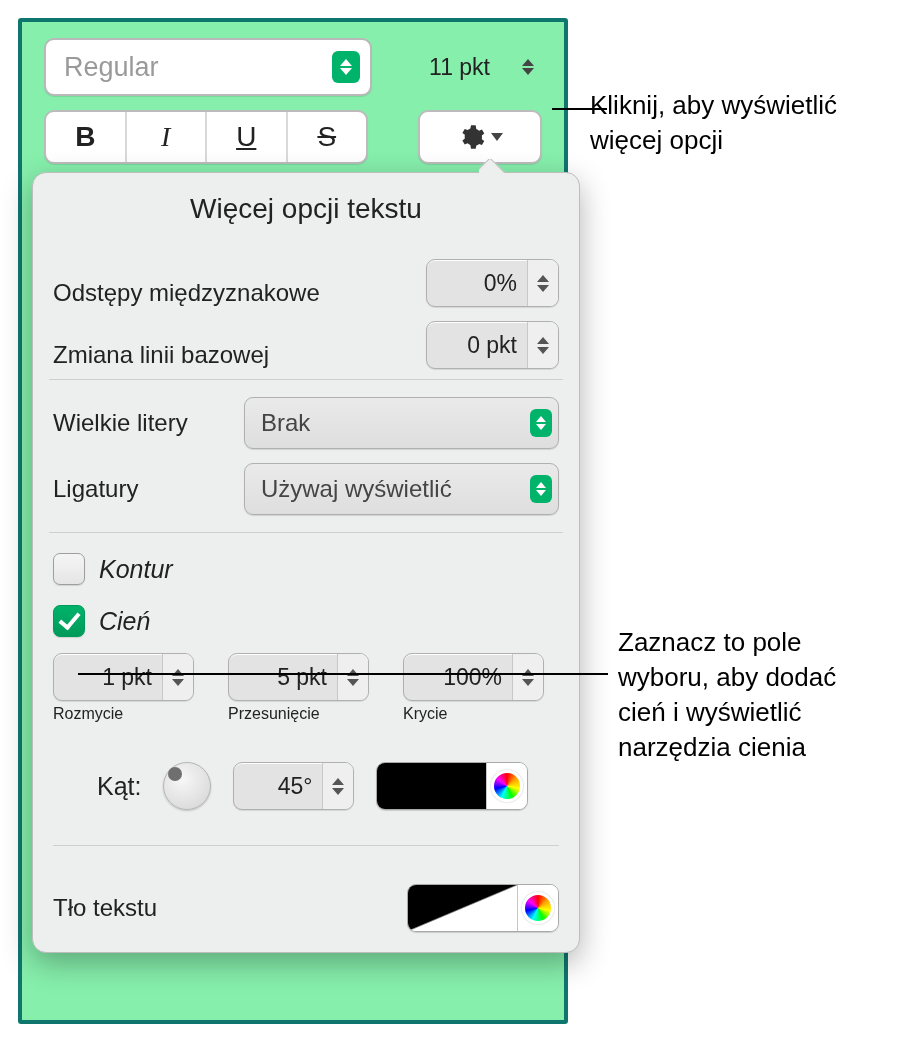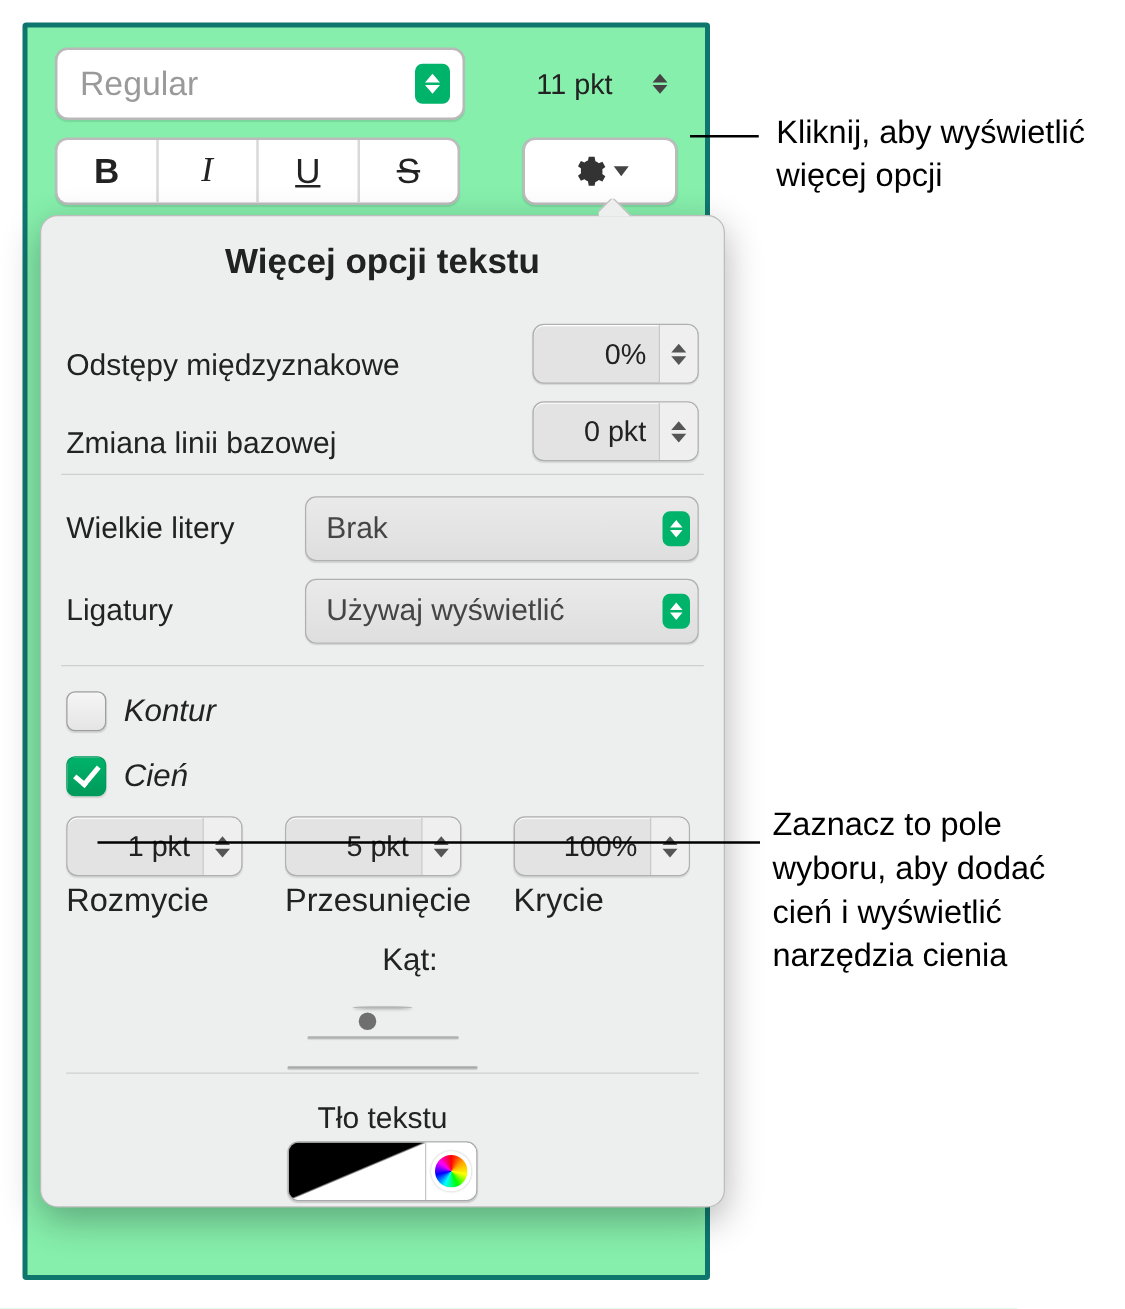--- a/index.html
+++ b/index.html
@@ -106,21 +106,21 @@
   .pop-arrow{
     position:absolute; top:-14px; right:72px;
     width:28px;height:14px;overflow:hidden;
   }
   .pop-arrow::after{
     content:"";position:absolute;left:0;top:3px;width:20px;height:20px;
     background:#edeeee;border:1px solid #bdbdbd;
     transform:rotate(45deg);
   }
   .pop-title{
-    text-align:center;font-weight:700;font-size:28px;
+    text-align:center;font-weight:400;font-size:28px;
     padding:20px 0 16px 0;
   }
   .section{padding:4px 20px;}
   .row{display:flex;align-items:flex-end;justify-content:space-between;height:62px;}
   .label{font-size:24px;}
 
   .stepper{
     display:flex;align-items:center;
     height:46px;
     border:1px solid #b0b0b0;border-radius:9px;
@@ -163,25 +163,25 @@
     box-shadow:0 1px 1px rgba(0,0,0,.12);
   }
   .chk.on{background:linear-gradient(var(--green),var(--green-d));border-color:var(--green-d);}
   .chk.on::after{
     content:"";width:8px;height:16px;border:solid #fff;border-width:0 4px 4px 0;
     transform:rotate(40deg) translate(-1px,-2px);
   }
 
   .shadow-grid{display:flex;gap:34px;padding:6px 0 0 0;}
   .sg-col{display:flex;flex-direction:column;align-items:flex-start;gap:4px;}
-  .sg-col .small-label{font-size:26px;}
+  .sg-col .small-label{font-size:16px;}
 
   .stepper.lg .val{min-width:88px;}
 
-  .angle-row{display:flex;align-items:center;gap:22px;height:90px;margin-top:18px;flex-direction:column;}
+  .angle-row{display:flex;align-items:center;gap:22px;height:90px;margin-top:18px;}
   .angle-lab{font-size:25px;margin-left:44px;}
   .dial{
     width:46px;height:46px;border-radius:50%;
     background:radial-gradient(circle at 40% 35%,#f7f7f7,#d3d3d3);
     border:1px solid #b5b5b5;position:relative;
     box-shadow:0 1px 2px rgba(0,0,0,.2);
   }
   .dial .dot{
     position:absolute;width:14px;height:14px;border-radius:50%;
     background:#6f6f6f;left:4px;top:4px;
@@ -196,21 +196,21 @@
   .huewheel{
     width:26px;height:26px;border-radius:50%;
     background:conic-gradient(red,orange,yellow,lime,cyan,blue,magenta,red);
     border:3px solid #fff;box-shadow:0 0 2px rgba(0,0,0,.3);
   }
   .sw.black{background:#000;}
   .sw.split{
     background:linear-gradient(to bottom right,#000 0 49%,#fff 51% 100%);
   }
 
-  .bg-row{display:flex;align-items:center;justify-content:space-between;height:80px;margin-top:22px;flex-direction:column;}
+  .bg-row{display:flex;align-items:center;justify-content:space-between;height:80px;margin-top:22px;}
 
   
   .callout{
     position:absolute;
     font-size:26px;
     line-height:1.35;
     color:#000;
   }
   .call-line{
     position:absolute;background:#000;height:2px;
@@ -381,16 +381,16 @@
             </div>
         </div>
       </div>
 
     </div>
   </div>
 
 </div>
 
 <div class="call-line" style="left:552px;top:108px;width:55px"></div>
-<div class="callout" style="left:621px;top:88px;width:270px">Kliknij, aby wyświetlić więcej opcji</div>
+<div class="callout" style="left:590px;top:88px;width:270px">Kliknij, aby wyświetlić więcej opcji</div>
 
 <div class="call-line" style="left:78px;top:673px;width:530px"></div>
-<div class="callout" style="left:618px;top:642px;width:270px">Zaznacz to pole wyboru, aby dodać cień i wyświetlić narzędzia cienia</div>
+<div class="callout" style="left:618px;top:625px;width:270px">Zaznacz to pole wyboru, aby dodać cień i wyświetlić narzędzia cienia</div>
 
 </body></html>

